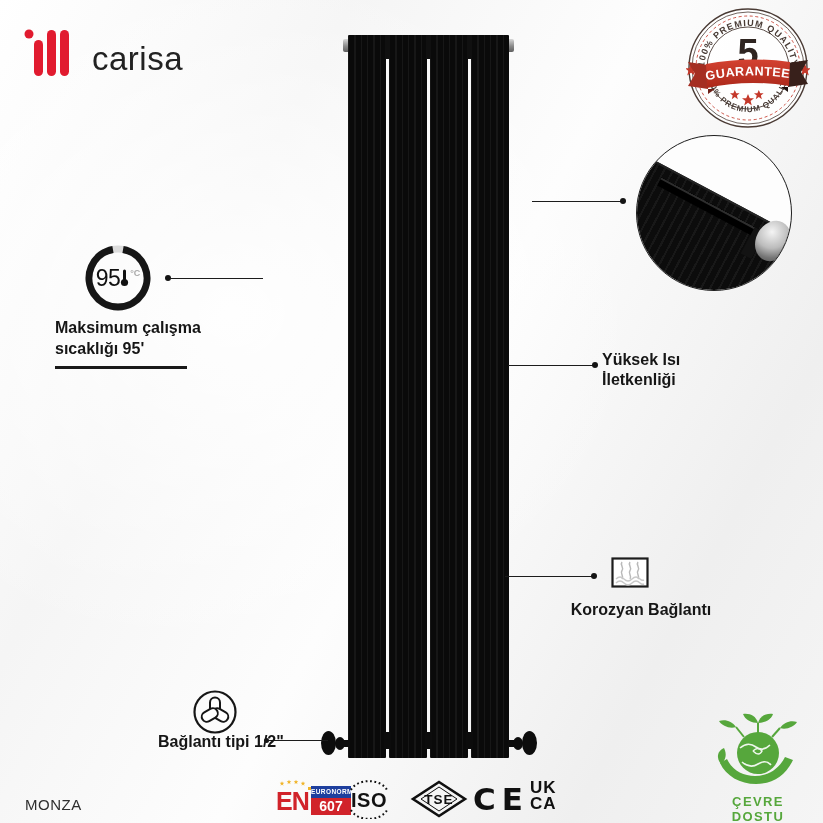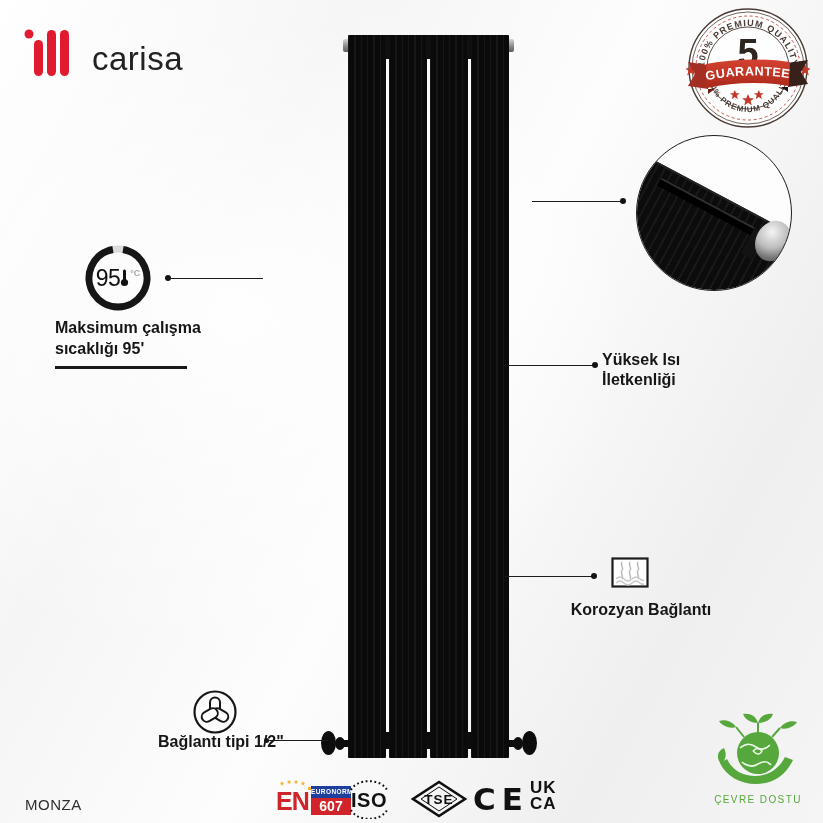--- a/index.html
+++ b/index.html
@@ -41,21 +41,21 @@
   .dial-num{font-size:23px;font-weight:normal;color:#111;letter-spacing:-.5px;}
   .dial-unit{font-size:9px;color:#a9a9a9;font-weight:bold;margin:-10px 0 0 1px;}
   
   .en-label{position:absolute;left:1px;top:7px;font-size:25px;font-weight:bold;color:#d1232a;letter-spacing:-1px;}
   .en-blue{position:absolute;left:36px;top:6px;width:40px;height:12px;background:#1e3f9e;color:#fff;
     font-size:6.5px;font-weight:bold;letter-spacing:.4px;text-align:center;line-height:12px;}
   .en-red{position:absolute;left:36px;top:18px;width:40px;height:17px;background:#d1232a;color:#fff;
     font-size:14px;font-weight:bold;text-align:center;line-height:17px;}
   .ukca{font-size:17px;font-weight:bold;line-height:16px;letter-spacing:1px;color:#111;}
   .model{font-size:15px;letter-spacing:.5px;color:#2e2e2e;}
-  .eco-label{width:104px;text-align:center;font-size:10px;font-weight:400;letter-spacing:1.4px;color:#56a73c;}
+  .eco-label{width:104px;text-align:center;font-size:13px;font-weight:700;letter-spacing:1.4px;color:#56a73c;}
   .logo-text{font-size:33px;font-weight:500;letter-spacing:.5px;color:#222;}
 </style>
 </head>
 <body>
 
 <div class="canvas">
 
   <div class="abs" style="left:22px;top:26px;display:flex;align-items:flex-end;gap:14px;">
     <svg width="56" height="52" viewBox="0 0 56 52">
       <circle cx="7" cy="8" r="4.5" fill="#e11b2f"></circle>

